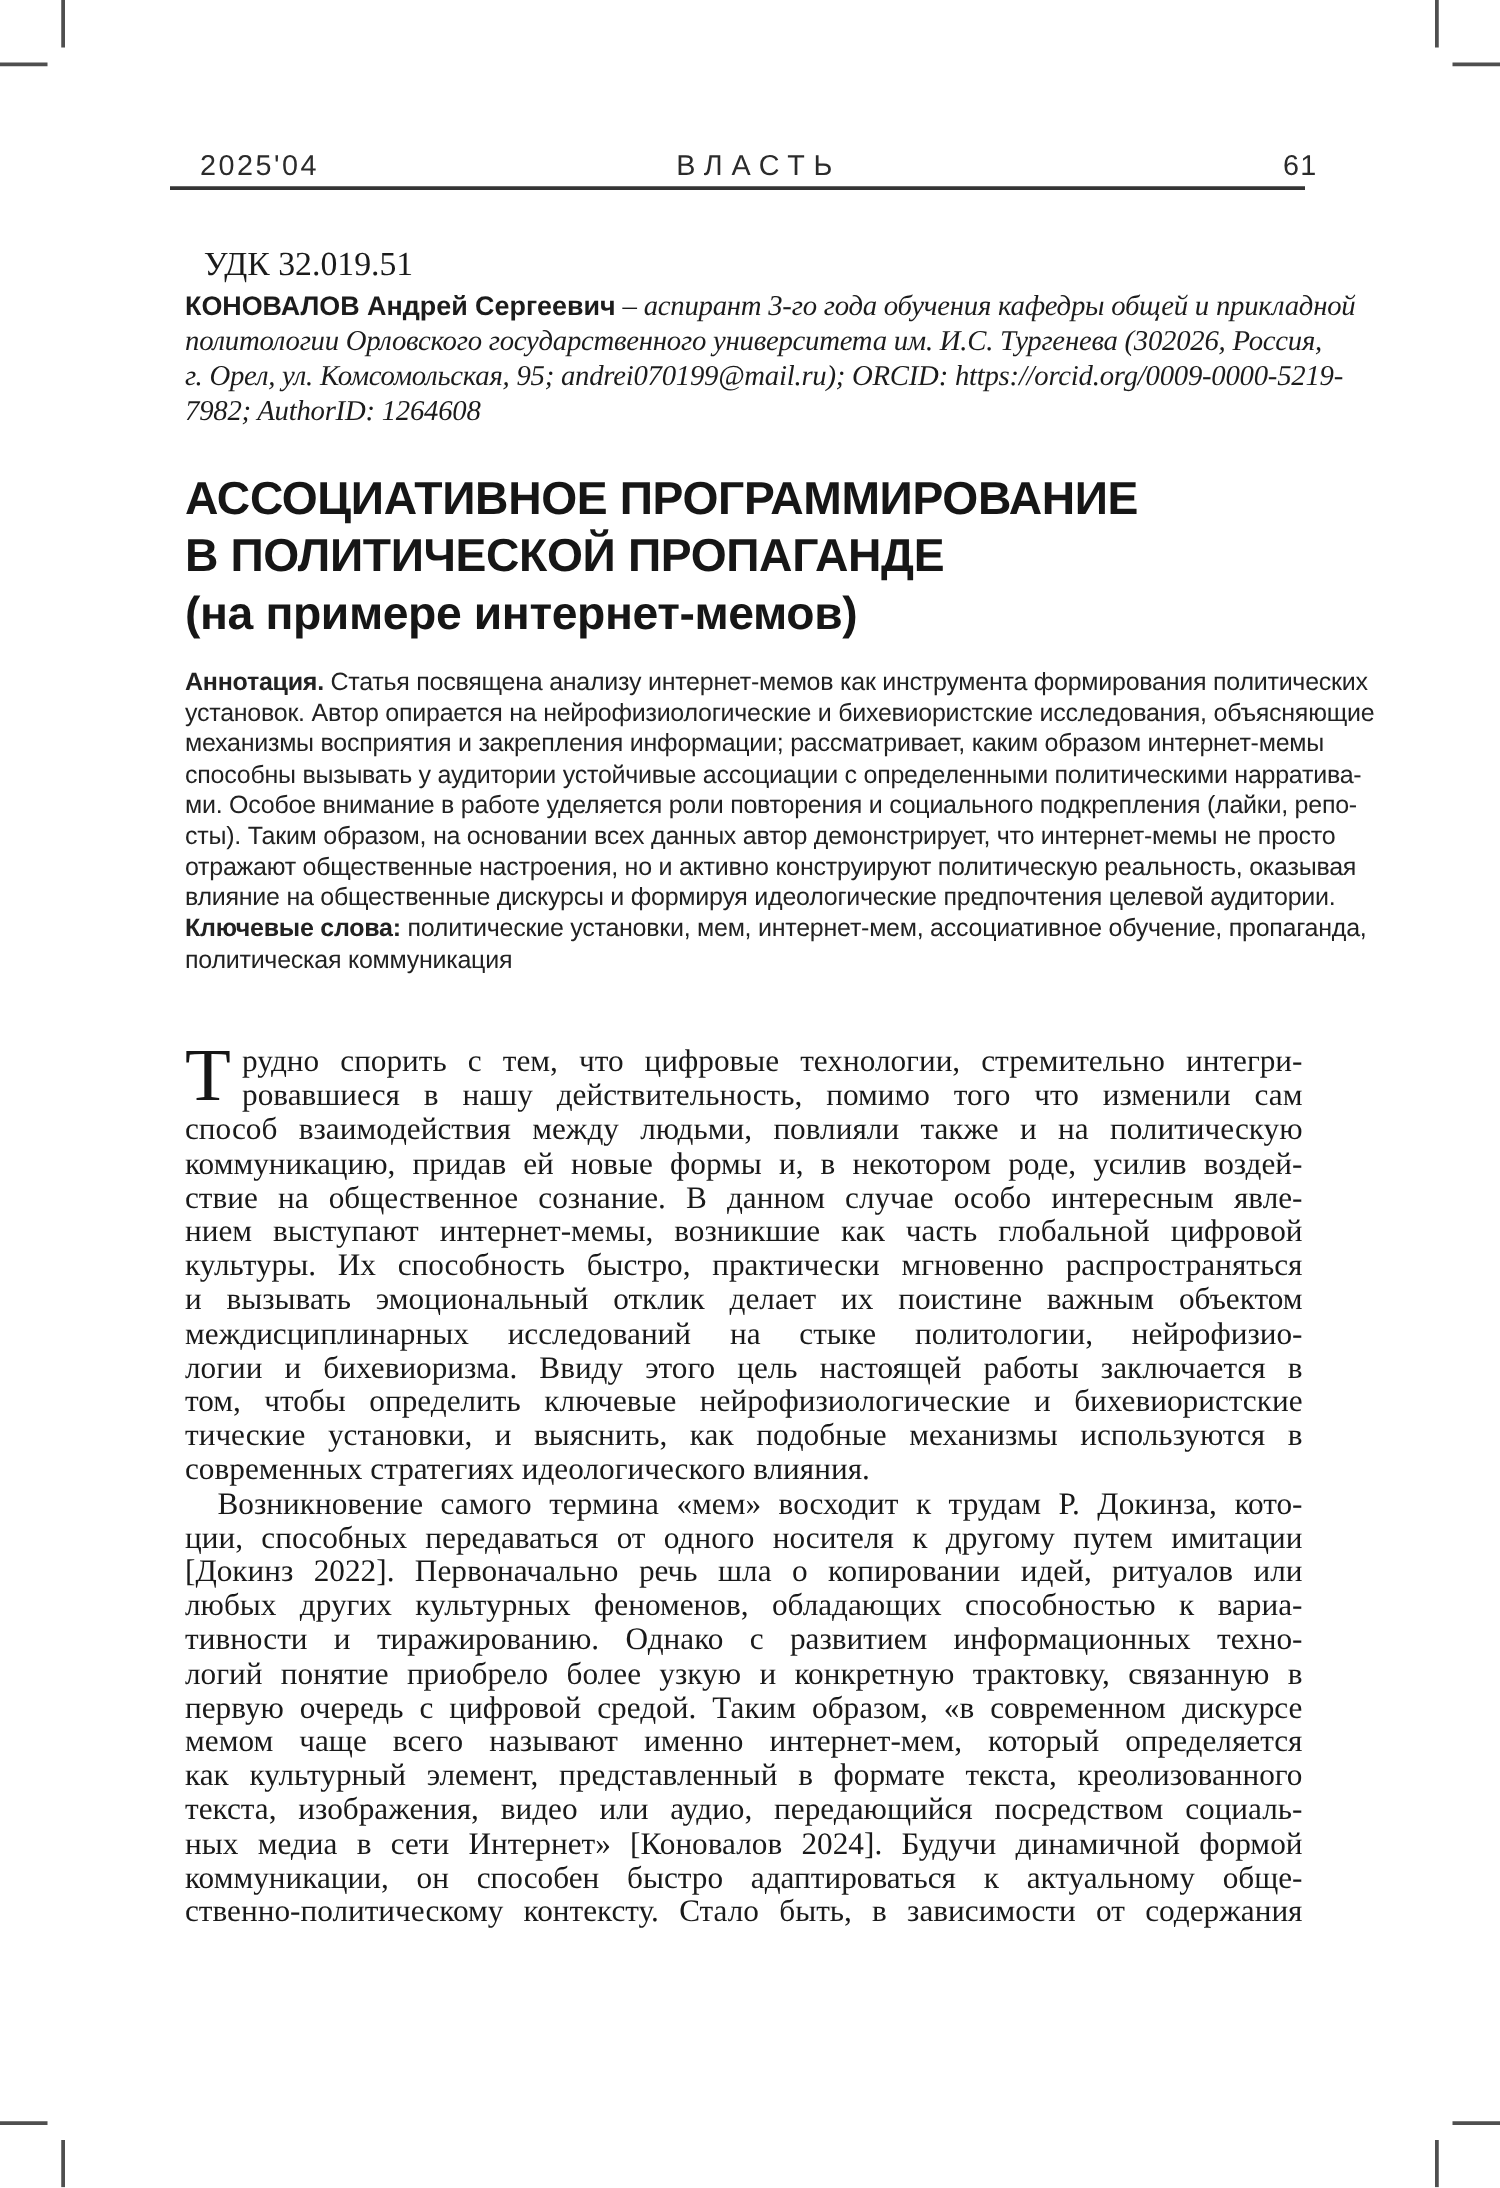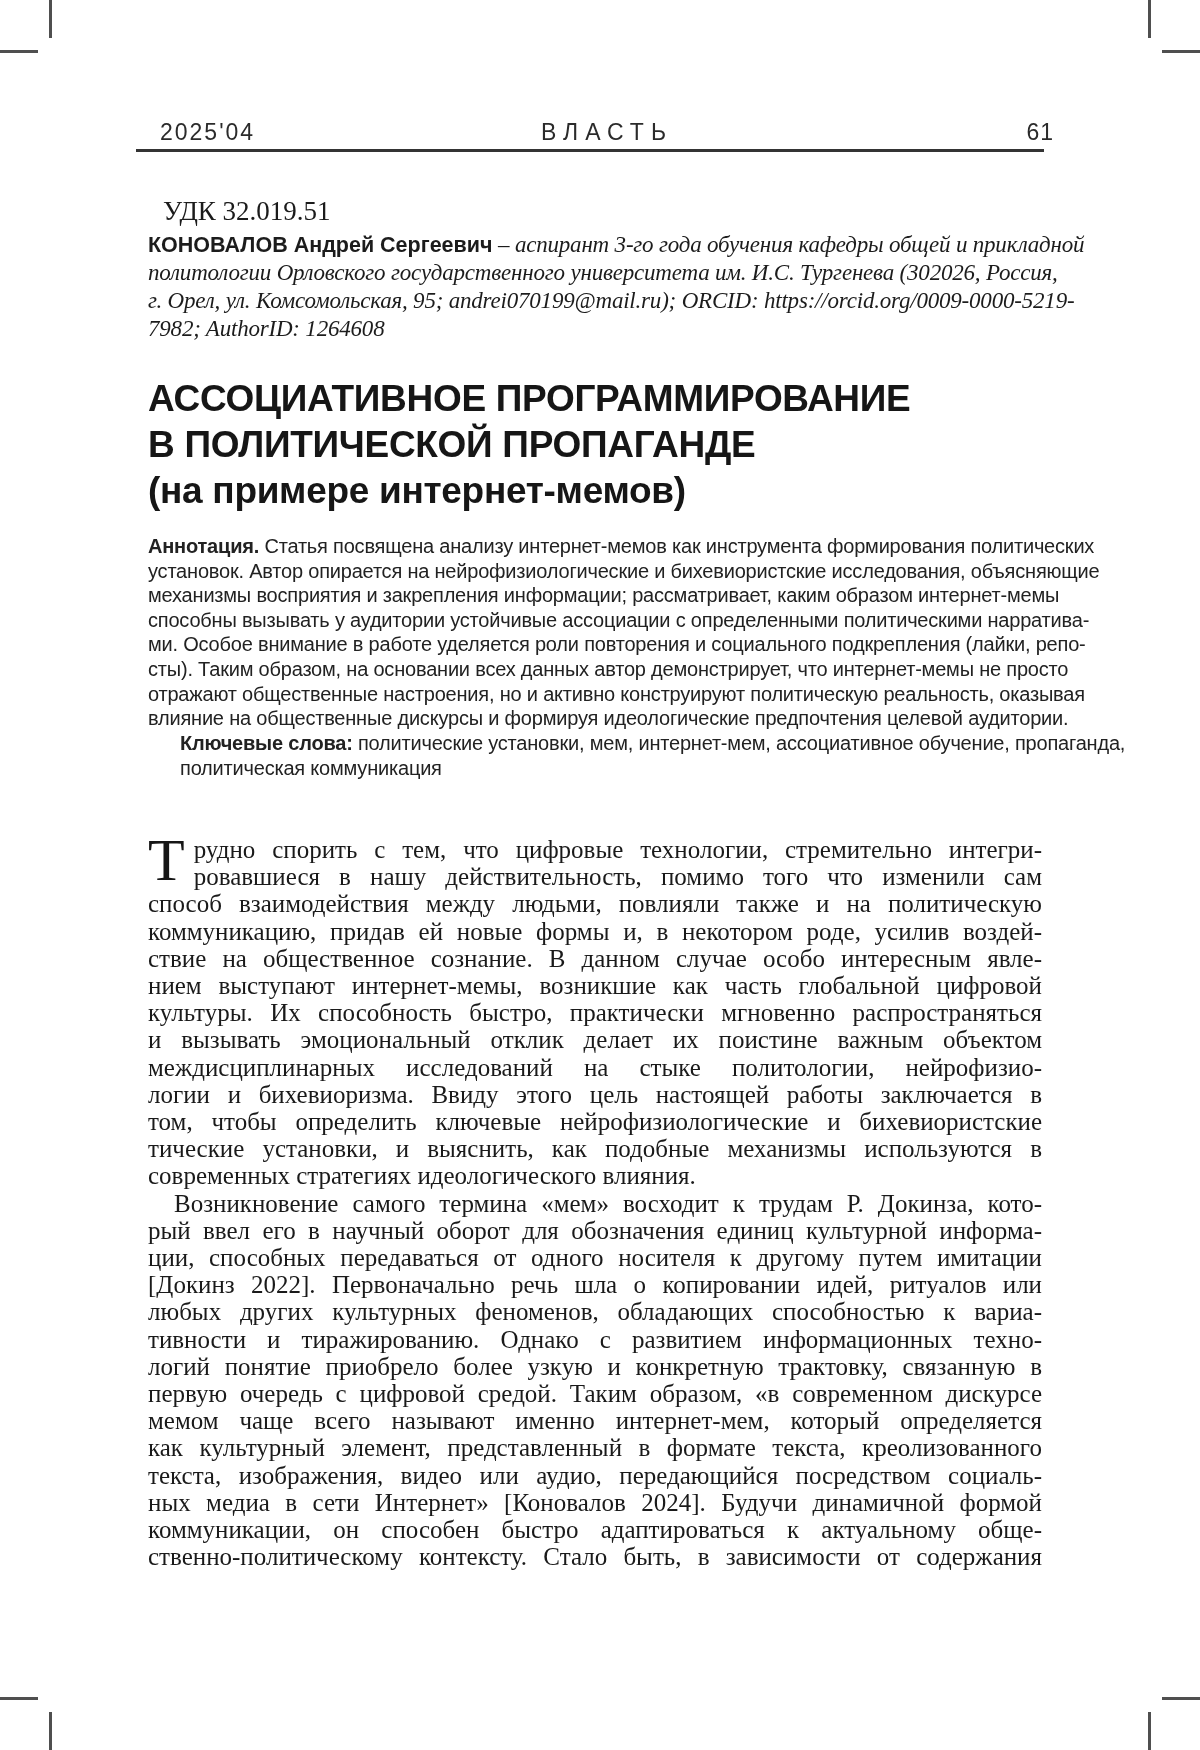--- a/index.html
+++ b/index.html
@@ -44,21 +44,21 @@
     line-height:46px;color:#161616;letter-spacing:-0.3px;
   }
   .title .tline{text-align:left;text-align-last:left;}
 
   .abstract,.keywords{
     position:absolute;left:148px;width:894px;
     font-family:"Liberation Sans", sans-serif;
     font-size:20px;line-height:24.6px;color:#222222;letter-spacing:-0.2px;
   }
   .abstract{top:534px;}
-  .keywords{top:731px;margin-left:32px;}
+  .keywords{top:731px;}
   .abstract .line-label,.keywords .line-label{font-weight:700;}
 
   .body-text{
     position:absolute;left:148px;width:894px;top:836px;
     font-size:25px;line-height:27.2px;color:#1a1a1a;
   }
   .para2 .tline:first-child{text-indent:26px;}
   .dropcap{
     float:left;font-size:60px;line-height:50px;height:52px;
     padding-right:9px;margin-top:-1px;color:#161616;
@@ -132,21 +132,20 @@
         <div class="tline">культуры. Их способность быстро, практически мгновенно распространяться</div>
         <div class="tline">и вызывать эмоциональный отклик делает их поистине важным объектом</div>
         <div class="tline">междисциплинарных исследований на стыке политологии, нейрофизио-</div>
         <div class="tline">логии и бихевиоризма. Ввиду этого цель настоящей работы заключается в</div>
         <div class="tline">том, чтобы определить ключевые нейрофизиологические и бихевиористские</div>
         <div class="tline">тические установки, и выяснить, как подобные механизмы используются в</div>
         <div class="tline natural">современных стратегиях идеологического влияния.</div>
       </div>
     <div class="para para2">
         <div class="tline">Возникновение самого термина «мем» восходит к трудам Р. Докинза, кото-</div>
-        <div class="tline">рый ввел его в научный оборот для обозначения единиц культурной информа-</div>
         <div class="tline">ции, способных передаваться от одного носителя к другому путем имитации</div>
         <div class="tline">[Докинз 2022]. Первоначально речь шла о копировании идей, ритуалов или</div>
         <div class="tline">любых других культурных феноменов, обладающих способностью к вариа-</div>
         <div class="tline">тивности и тиражированию. Однако с развитием информационных техно-</div>
         <div class="tline">логий понятие приобрело более узкую и конкретную трактовку, связанную в</div>
         <div class="tline">первую очередь с цифровой средой. Таким образом, «в современном дискурсе</div>
         <div class="tline">мемом чаще всего называют именно интернет-мем, который определяется</div>
         <div class="tline">как культурный элемент, представленный в формате текста, креолизованного</div>
         <div class="tline">текста, изображения, видео или аудио, передающийся посредством социаль-</div>
         <div class="tline">ных медиа в сети Интернет» [Коновалов 2024]. Будучи динамичной формой</div>

